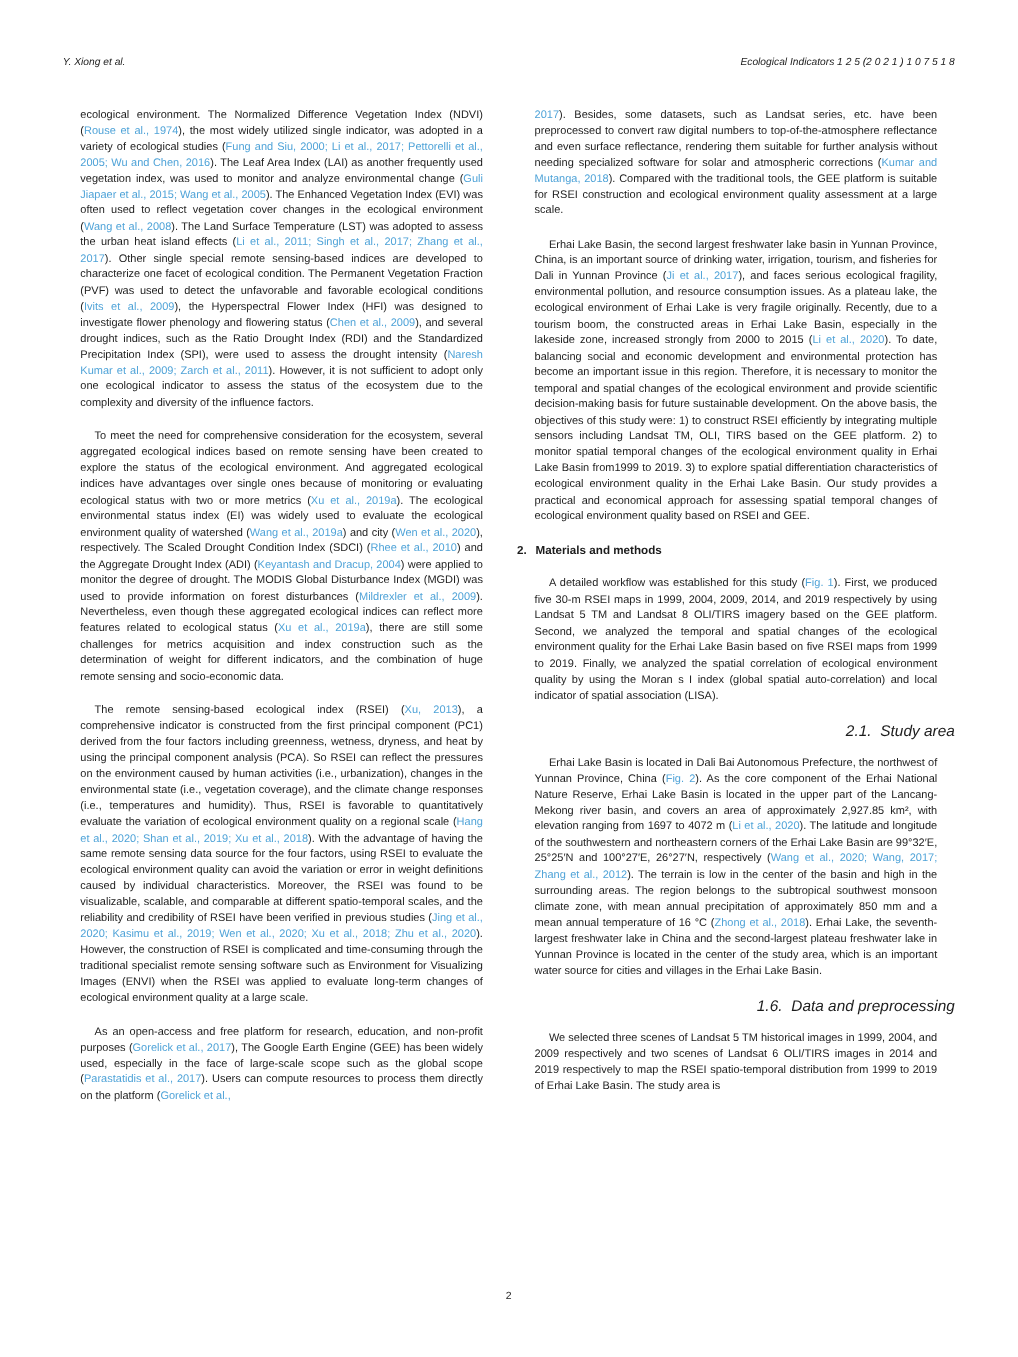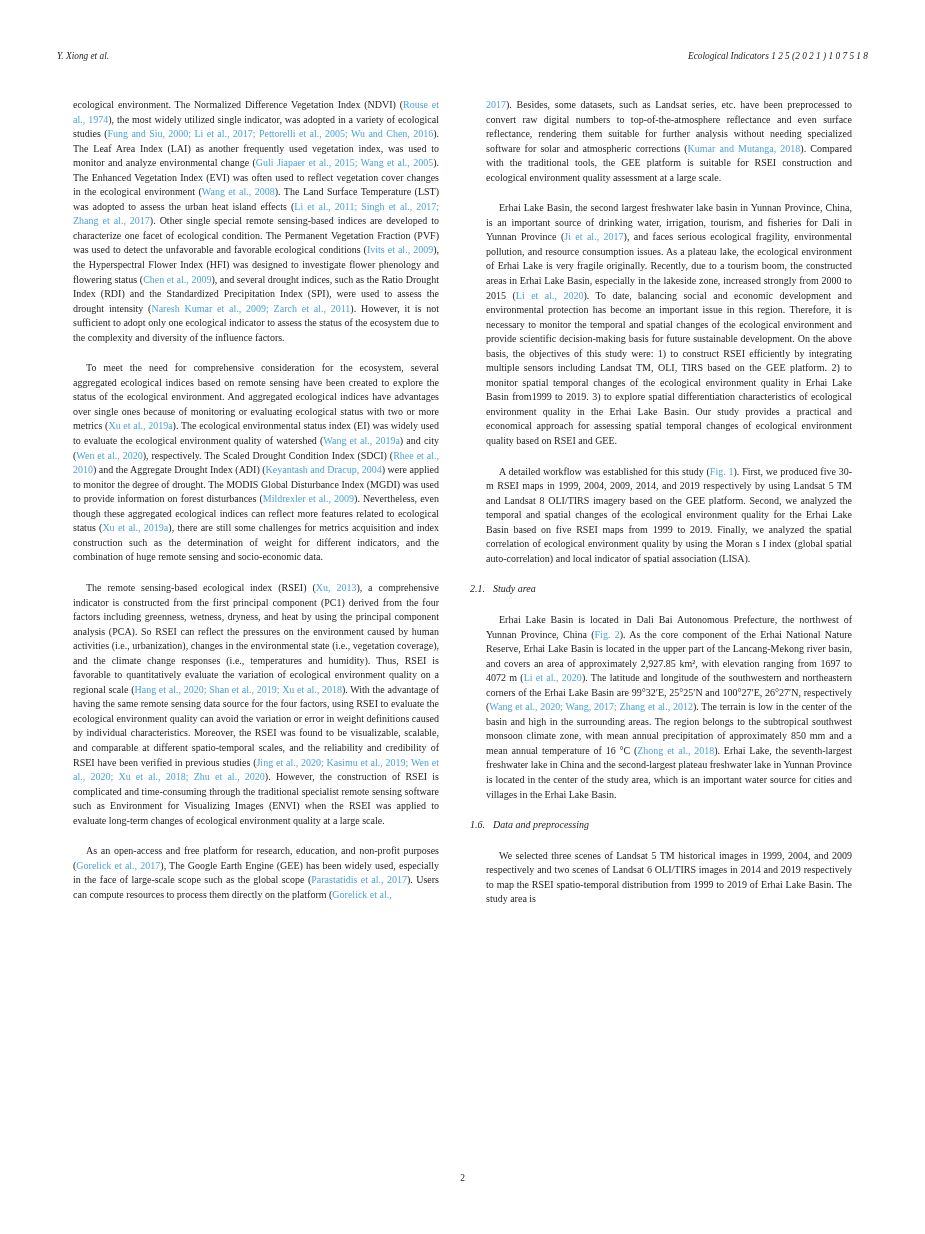--- a/index.html
+++ b/index.html
@@ -6,21 +6,21 @@
     --link-color:#4fa3d8;
     --text-color:#1c1c1c;
     --bg-color:#ffffff;
   }
   html,body{margin:0;padding:0;background:var(--bg-color);}
   .page{
     position:relative;
     width:925px;
     height:1234px;
     background:var(--bg-color);
-    font-family:Liberation Serif, serif;
+    font-family:Liberation Sans, sans-serif;
     color:var(--text-color);
     overflow:hidden;
   }
   .running-header{
     position:absolute;
     top:51px;left:57px;right:57px;
     display:flex;justify-content:space-between;align-items:baseline;
     font-style:italic;
     font-size:9.3px;
     color:#222;
@@ -42,25 +42,25 @@
   .col p{margin:16px;}
   .col p.indent{text-indent:13px;}
   .col h2{
     font-size:10.6px;
     font-weight:bold;
     margin:13px 0 13px 0;
     text-align:left;
   }
   .col h2 .secnum{margin-right:8px;}
   .col h3{
-    font-size:10px;
+    font-size:14px;
     font-weight:normal;
     font-style:italic;
     margin:13px 0 13px 0;
-    text-align:left;
+    text-align:right;
   }
   .col h3 .secnum{margin-right:8px;}
   a.cite{
     color:var(--link-color);
     text-decoration:none;
     cursor:pointer;
   }
   .page-footer{
     position:absolute;
     top:1173px;left:0;right:0;
@@ -81,20 +81,21 @@
   <div class="body-columns">
     <section class="col" id="col-left">
         <p>ecological environment. The Normalized Difference Vegetation Index (NDVI) (<a class="cite">Rouse et al., 1974</a>), the most widely utilized single indicator, was adopted in a variety of ecological studies (<a class="cite">Fung and Siu, 2000; Li et al., 2017; Pettorelli et al., 2005; Wu and Chen, 2016</a>). The Leaf Area Index (LAI) as another frequently used vegetation index, was used to monitor and analyze environmental change (<a class="cite">Guli Jiapaer et al., 2015; Wang et al., 2005</a>). The Enhanced Vegetation Index (EVI) was often used to reflect vegetation cover changes in the ecological environment (<a class="cite">Wang et al., 2008</a>). The Land Surface Temperature (LST) was adopted to assess the urban heat island effects (<a class="cite">Li et al., 2011; Singh et al., 2017; Zhang et al., 2017</a>). Other single special remote sensing-based indices are developed to characterize one facet of ecological condition. The Permanent Vegetation Fraction (PVF) was used to detect the unfavorable and favorable ecological conditions (<a class="cite">Ivits et al., 2009</a>), the Hyperspectral Flower Index (HFI) was designed to investigate flower phenology and flowering status (<a class="cite">Chen et al., 2009</a>), and several drought indices, such as the Ratio Drought Index (RDI) and the Standardized Precipitation Index (SPI), were used to assess the drought intensity (<a class="cite">Naresh Kumar et al., 2009; Zarch et al., 2011</a>). However, it is not sufficient to adopt only one ecological indicator to assess the status of the ecosystem due to the complexity and diversity of the influence factors.</p>
         <p class="indent">To meet the need for comprehensive consideration for the ecosystem, several aggregated ecological indices based on remote sensing have been created to explore the status of the ecological environment. And aggregated ecological indices have advantages over single ones because of monitoring or evaluating ecological status with two or more metrics (<a class="cite">Xu et al., 2019a</a>). The ecological environmental status index (EI) was widely used to evaluate the ecological environment quality of watershed (<a class="cite">Wang et al., 2019a</a>) and city (<a class="cite">Wen et al., 2020</a>), respectively. The Scaled Drought Condition Index (SDCI) (<a class="cite">Rhee et al., 2010</a>) and the Aggregate Drought Index (ADI) (<a class="cite">Keyantash and Dracup, 2004</a>) were applied to monitor the degree of drought. The MODIS Global Disturbance Index (MGDI) was used to provide information on forest disturbances (<a class="cite">Mildrexler et al., 2009</a>). Nevertheless, even though these aggregated ecological indices can reflect more features related to ecological status (<a class="cite">Xu et al., 2019a</a>), there are still some challenges for metrics acquisition and index construction such as the determination of weight for different indicators, and the combination of huge remote sensing and socio-economic data.</p>
         <p class="indent">The remote sensing-based ecological index (RSEI) (<a class="cite">Xu, 2013</a>), a comprehensive indicator is constructed from the first principal component (PC1) derived from the four factors including greenness, wetness, dryness, and heat by using the principal component analysis (PCA). So RSEI can reflect the pressures on the environment caused by human activities (i.e., urbanization), changes in the environmental state (i.e., vegetation coverage), and the climate change responses (i.e., temperatures and humidity). Thus, RSEI is favorable to quantitatively evaluate the variation of ecological environment quality on a regional scale (<a class="cite">Hang et al., 2020; Shan et al., 2019; Xu et al., 2018</a>). With the advantage of having the same remote sensing data source for the four factors, using RSEI to evaluate the ecological environment quality can avoid the variation or error in weight definitions caused by individual characteristics. Moreover, the RSEI was found to be visualizable, scalable, and comparable at different spatio-temporal scales, and the reliability and credibility of RSEI have been verified in previous studies (<a class="cite">Jing et al., 2020; Kasimu et al., 2019; Wen et al., 2020; Xu et al., 2018; Zhu et al., 2020</a>). However, the construction of RSEI is complicated and time-consuming through the traditional specialist remote sensing software such as Environment for Visualizing Images (ENVI) when the RSEI was applied to evaluate long-term changes of ecological environment quality at a large scale.</p>
         <p class="indent">As an open-access and free platform for research, education, and non-profit purposes (<a class="cite">Gorelick et al., 2017</a>), The Google Earth Engine (GEE) has been widely used, especially in the face of large-scale scope such as the global scope (<a class="cite">Parastatidis et al., 2017</a>). Users can compute resources to process them directly on the platform (<a class="cite">Gorelick et al.,</a></p>
       </section>
     <section class="col" id="col-right">
         <p><a class="cite">2017</a>). Besides, some datasets, such as Landsat series, etc. have been preprocessed to convert raw digital numbers to top-of-the-atmosphere reflectance and even surface reflectance, rendering them suitable for further analysis without needing specialized software for solar and atmospheric corrections (<a class="cite">Kumar and Mutanga, 2018</a>). Compared with the traditional tools, the GEE platform is suitable for RSEI construction and ecological environment quality assessment at a large scale.</p>
         <p class="indent">Erhai Lake Basin, the second largest freshwater lake basin in Yunnan Province, China, is an important source of drinking water, irrigation, tourism, and fisheries for Dali in Yunnan Province (<a class="cite">Ji et al., 2017</a>), and faces serious ecological fragility, environmental pollution, and resource consumption issues. As a plateau lake, the ecological environment of Erhai Lake is very fragile originally. Recently, due to a tourism boom, the constructed areas in Erhai Lake Basin, especially in the lakeside zone, increased strongly from 2000 to 2015 (<a class="cite">Li et al., 2020</a>). To date, balancing social and economic development and environmental protection has become an important issue in this region. Therefore, it is necessary to monitor the temporal and spatial changes of the ecological environment and provide scientific decision-making basis for future sustainable development. On the above basis, the objectives of this study were: 1) to construct RSEI efficiently by integrating multiple sensors including Landsat TM, OLI, TIRS based on the GEE platform. 2) to monitor spatial temporal changes of the ecological environment quality in Erhai Lake Basin from1999 to 2019. 3) to explore spatial differentiation characteristics of ecological environment quality in the Erhai Lake Basin. Our study provides a practical and economical approach for assessing spatial temporal changes of ecological environment quality based on RSEI and GEE.</p>
+        <h2><span class="secnum">2.</span>Materials and methods</h2>
         <p class="indent">A detailed workflow was established for this study (<a class="cite">Fig. 1</a>). First, we produced five 30-m RSEI maps in 1999, 2004, 2009, 2014, and 2019 respectively by using Landsat 5 TM and Landsat 8 OLI/TIRS imagery based on the GEE platform. Second, we analyzed the temporal and spatial changes of the ecological environment quality for the Erhai Lake Basin based on five RSEI maps from 1999 to 2019. Finally, we analyzed the spatial correlation of ecological environment quality by using the Moran s I index (global spatial auto-correlation) and local indicator of spatial association (LISA).</p>
         <h3><span class="secnum">2.1.</span>Study area</h3>
         <p class="indent">Erhai Lake Basin is located in Dali Bai Autonomous Prefecture, the northwest of Yunnan Province, China (<a class="cite">Fig. 2</a>). As the core component of the Erhai National Nature Reserve, Erhai Lake Basin is located in the upper part of the Lancang-Mekong river basin, and covers an area of approximately 2,927.85 km², with elevation ranging from 1697 to 4072 m (<a class="cite">Li et al., 2020</a>). The latitude and longitude of the southwestern and northeastern corners of the Erhai Lake Basin are 99°32′E, 25°25′N and 100°27′E, 26°27′N, respectively (<a class="cite">Wang et al., 2020; Wang, 2017; Zhang et al., 2012</a>). The terrain is low in the center of the basin and high in the surrounding areas. The region belongs to the subtropical southwest monsoon climate zone, with mean annual precipitation of approximately 850 mm and a mean annual temperature of 16 °C (<a class="cite">Zhong et al., 2018</a>). Erhai Lake, the seventh-largest freshwater lake in China and the second-largest plateau freshwater lake in Yunnan Province is located in the center of the study area, which is an important water source for cities and villages in the Erhai Lake Basin.</p>
         <h3><span class="secnum">1.6.</span>Data and preprocessing</h3>
         <p class="indent">We selected three scenes of Landsat 5 TM historical images in 1999, 2004, and 2009 respectively and two scenes of Landsat 6 OLI/TIRS images in 2014 and 2019 respectively to map the RSEI spatio-temporal distribution from 1999 to 2019 of Erhai Lake Basin. The study area is</p>
       </section>
   </div>
 
   <div class="page-footer">
     <span>2</span>

